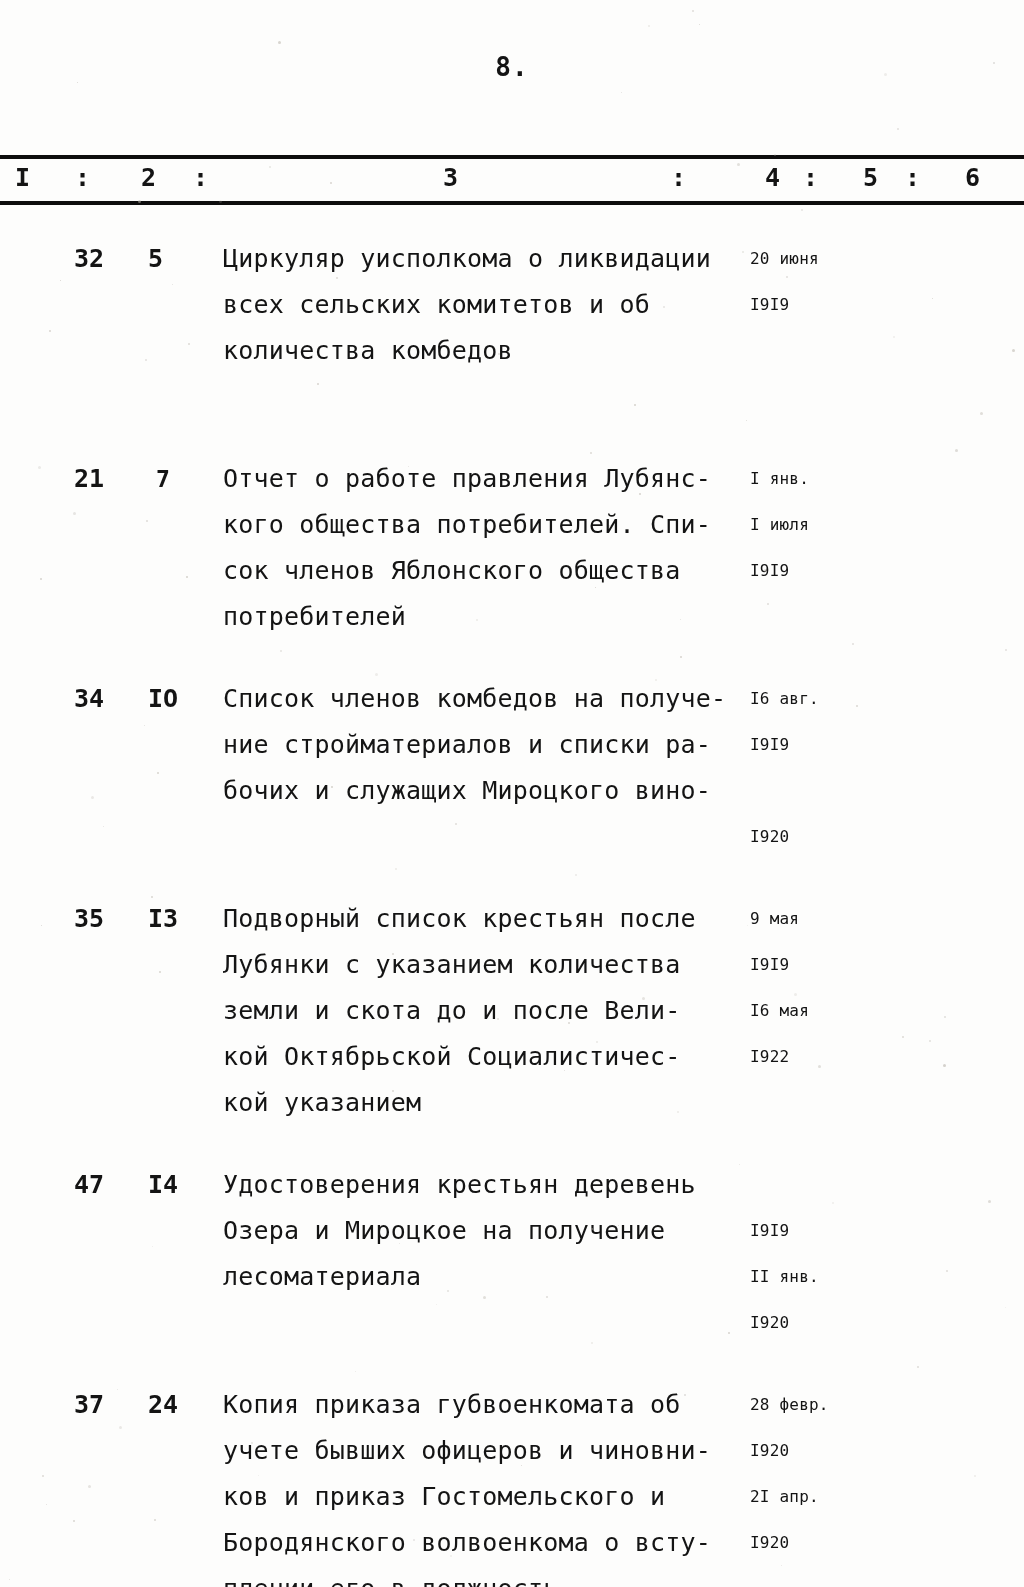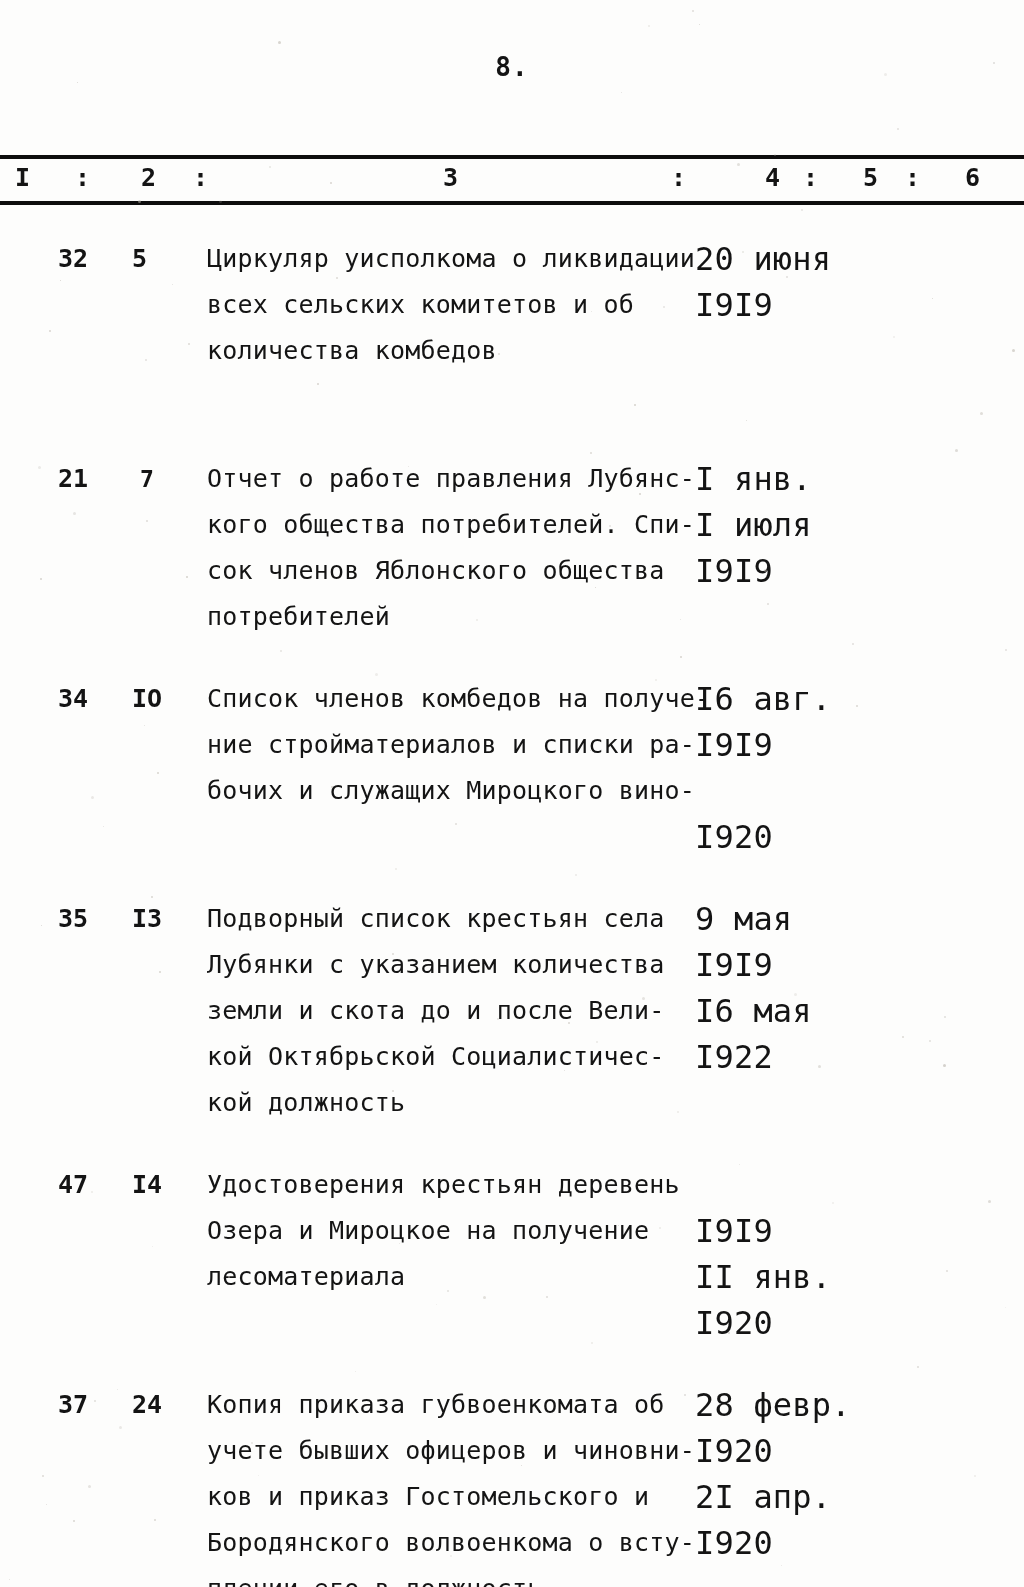--- a/index.html
+++ b/index.html
@@ -89,20 +89,21 @@
     position: relative;
     display: block;
     margin-bottom: 36px;
     min-height: 1px;
   }
   .line {
     position: relative;
     height: 46px;
     line-height: 46px;
     white-space: pre;
+    margin-left: 16px;
   }
   .c-num {
     position: absolute;
     left: 58px;
     width: 56px;
     text-align: left;
     font-size: 25px;
     font-weight: 700;
   }
   .c-file {
@@ -115,23 +116,23 @@
   }
   .c-title {
     position: absolute;
     left: 207px;
     width: 470px;
     font-size: 25px;
     letter-spacing: .2px;
   }
   .c-date {
     position: absolute;
-    left: 695px;
+    left: 734px;
     width: 250px;
-    font-size: 32px;
+    font-size: 16px;
     letter-spacing: .2px;
   }
 
   
   .row[data-row="1"] .c-file { left: 140px; font-size: 23px; }
 </style>
 </head>
 <body>
 
 <div class="page">
@@ -168,25 +169,25 @@
         <div class="line"><span class="c-title">сок членов Яблонского общества</span><span class="c-date">I9I9</span></div>
         <div class="line"><span class="c-title">потребителей</span></div>
       </div>
       <div class="row" data-row="2">
         <div class="line"><span class="c-num">34</span><span class="c-file">IO</span><span class="c-title">Список членов комбедов на получе-</span><span class="c-date">I6 авг.</span></div>
         <div class="line"><span class="c-title">ние стройматериалов и списки ра-</span><span class="c-date">I9I9</span></div>
         <div class="line"><span class="c-title">бочих и служащих Мироцкого вино-</span></div>
         <div class="line"><span class="c-date">I920</span></div>
       </div>
       <div class="row" data-row="3">
-        <div class="line"><span class="c-num">35</span><span class="c-file">I3</span><span class="c-title">Подворный список крестьян села</span><span class="c-date">9 мая</span></div>
+        <div class="line"><span class="c-num">35</span><span class="c-file">I3</span><span class="c-title">Подворный список крестьян после</span><span class="c-date">9 мая</span></div>
         <div class="line"><span class="c-title">Лубянки с указанием количества</span><span class="c-date">I9I9</span></div>
         <div class="line"><span class="c-title">земли и скота до и после Вели-</span><span class="c-date">I6 мая</span></div>
         <div class="line"><span class="c-title">кой Октябрьской Социалистичес-</span><span class="c-date">I922</span></div>
-        <div class="line"><span class="c-title">кой должность</span></div>
+        <div class="line"><span class="c-title">кой указанием</span></div>
       </div>
       <div class="row" data-row="4">
         <div class="line"><span class="c-num">47</span><span class="c-file">I4</span><span class="c-title">Удостоверения крестьян деревень</span></div>
         <div class="line"><span class="c-title">Озера и Мироцкое на получение</span><span class="c-date">I9I9</span></div>
         <div class="line"><span class="c-title">лесоматериала</span><span class="c-date">II янв.</span></div>
         <div class="line"><span class="c-date">I920</span></div>
       </div>
       <div class="row" data-row="5">
         <div class="line"><span class="c-num">37</span><span class="c-file">24</span><span class="c-title">Копия приказа губвоенкомата об</span><span class="c-date">28 февр.</span></div>
         <div class="line"><span class="c-title">учете бывших офицеров и чиновни-</span><span class="c-date">I920</span></div>

